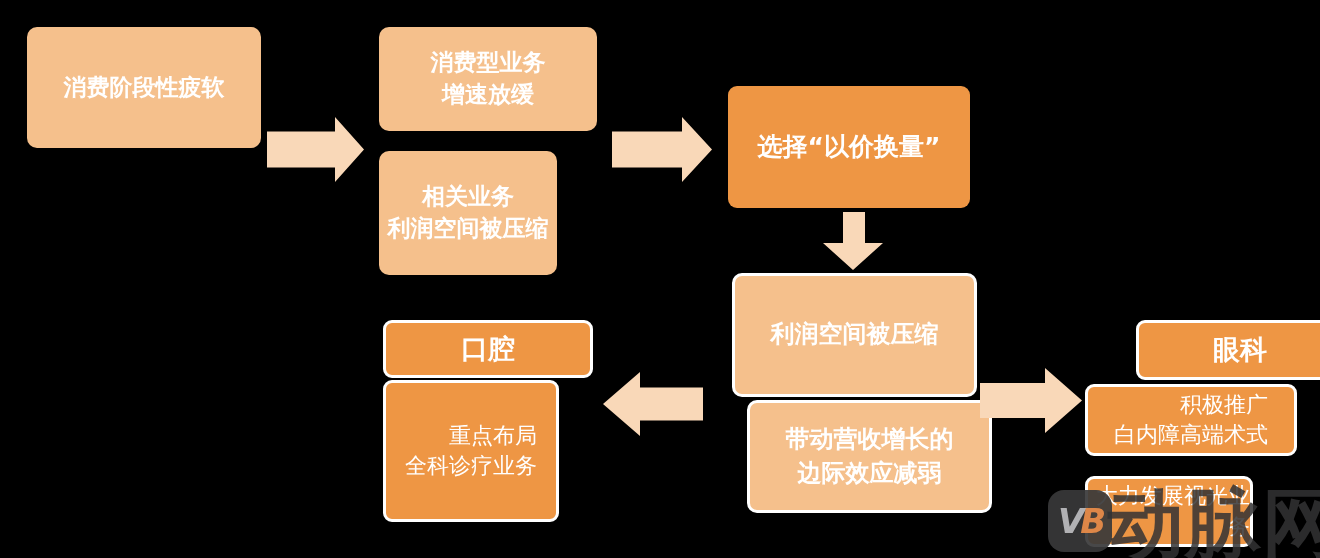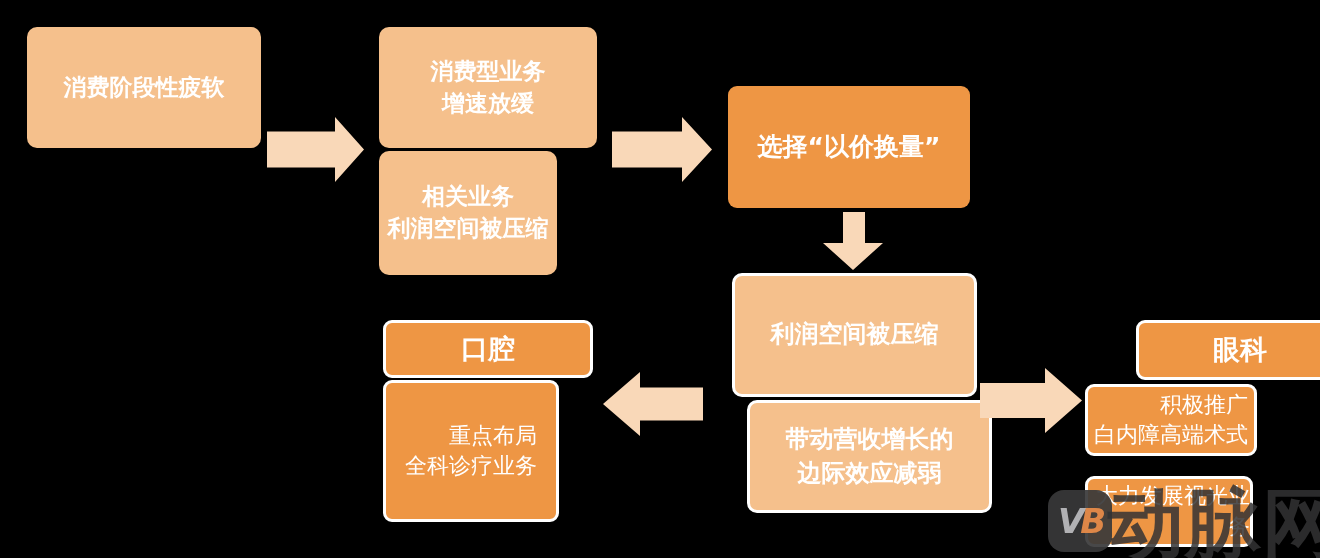--- a/index.html
+++ b/index.html
@@ -34,21 +34,21 @@
 <body>
 
 <div id="canvas">
 
   <div class="box light b" style="left:27px;top:27px;width:234px;height:121px;font-size:23px;">消费阶段性疲软</div>
 
   <svg class="arrow" style="left:267px;top:117px;" width="97" height="65" viewBox="0 0 97 65">
     <polygon points="0,14.5 68,14.5 68,0 97,32.5 68,65 68,50.5 0,50.5"></polygon>
   </svg>
 
-  <div class="box light b" style="left:379px;top:27px;width:218px;height:121px;font-size:23px;">消费型业务
+  <div class="box light b" style="left:379px;top:27px;width:218px;height:104px;font-size:23px;">消费型业务
 增速放缓</div>
   <div class="box light b" style="left:379px;top:151px;width:178px;height:124px;font-size:23px;">相关业务
 利润空间被压缩</div>
 
   <svg class="arrow" style="left:612px;top:117px;" width="100" height="65" viewBox="0 0 100 65">
     <polygon points="0,14.5 70,14.5 70,0 100,32.5 70,65 70,50.5 0,50.5"></polygon>
   </svg>
 
   <div class="box dark b" style="left:728px;top:86px;width:242px;height:122px;font-size:25px;">选择“以价换量”</div>
 
@@ -66,21 +66,21 @@
 
   <div class="box dark bordered b" style="left:383px;top:320px;width:210px;height:58px;font-size:27px;">口腔</div>
   <div class="box dark bordered" style="left:383px;top:380px;width:176px;height:142px;font-size:22px;">重点布局
 全科诊疗业务</div>
 
   <svg class="arrow" style="left:980px;top:368px;" width="102" height="65" viewBox="0 0 102 65">
     <polygon points="0,15 65,15 65,0 102,32.5 65,65 65,50 0,50"></polygon>
   </svg>
 
   <div class="box dark bordered b" style="left:1136px;top:320px;width:208px;height:60px;font-size:27px;">眼科</div>
-  <div class="box dark bordered" style="left:1085px;top:384px;width:172px;height:72px;font-size:22px;">积极推广
+  <div class="box dark bordered" style="left:1085px;top:384px;width:212px;height:72px;font-size:22px;">积极推广
 白内障高端术式</div>
   <div class="box dark bordered" style="left:1085px;top:476px;width:168px;height:71px;font-size:22px;">大力发展视光业务</div>
 
   <div class="wm" id="wm-logo">
     <span class="v">V</span>
       <span class="bb">B</span>
   </div>
   <div class="wm" id="wm-text">动脉网</div>
 
 </div>

